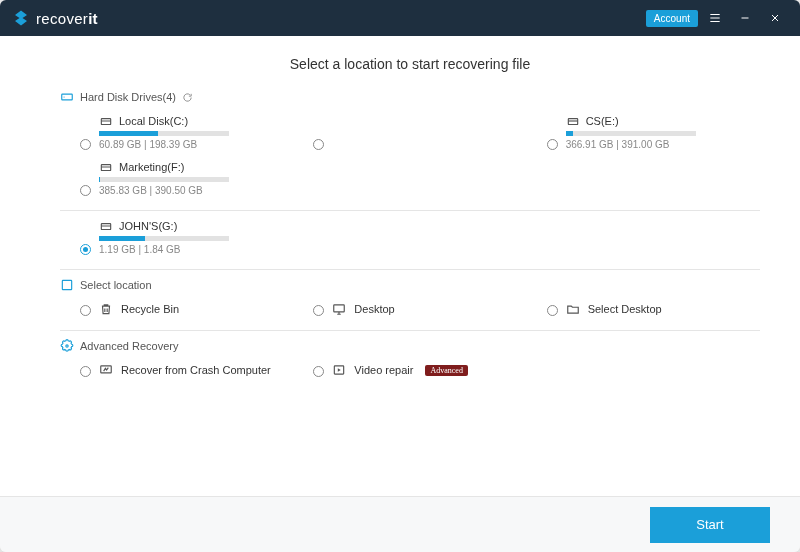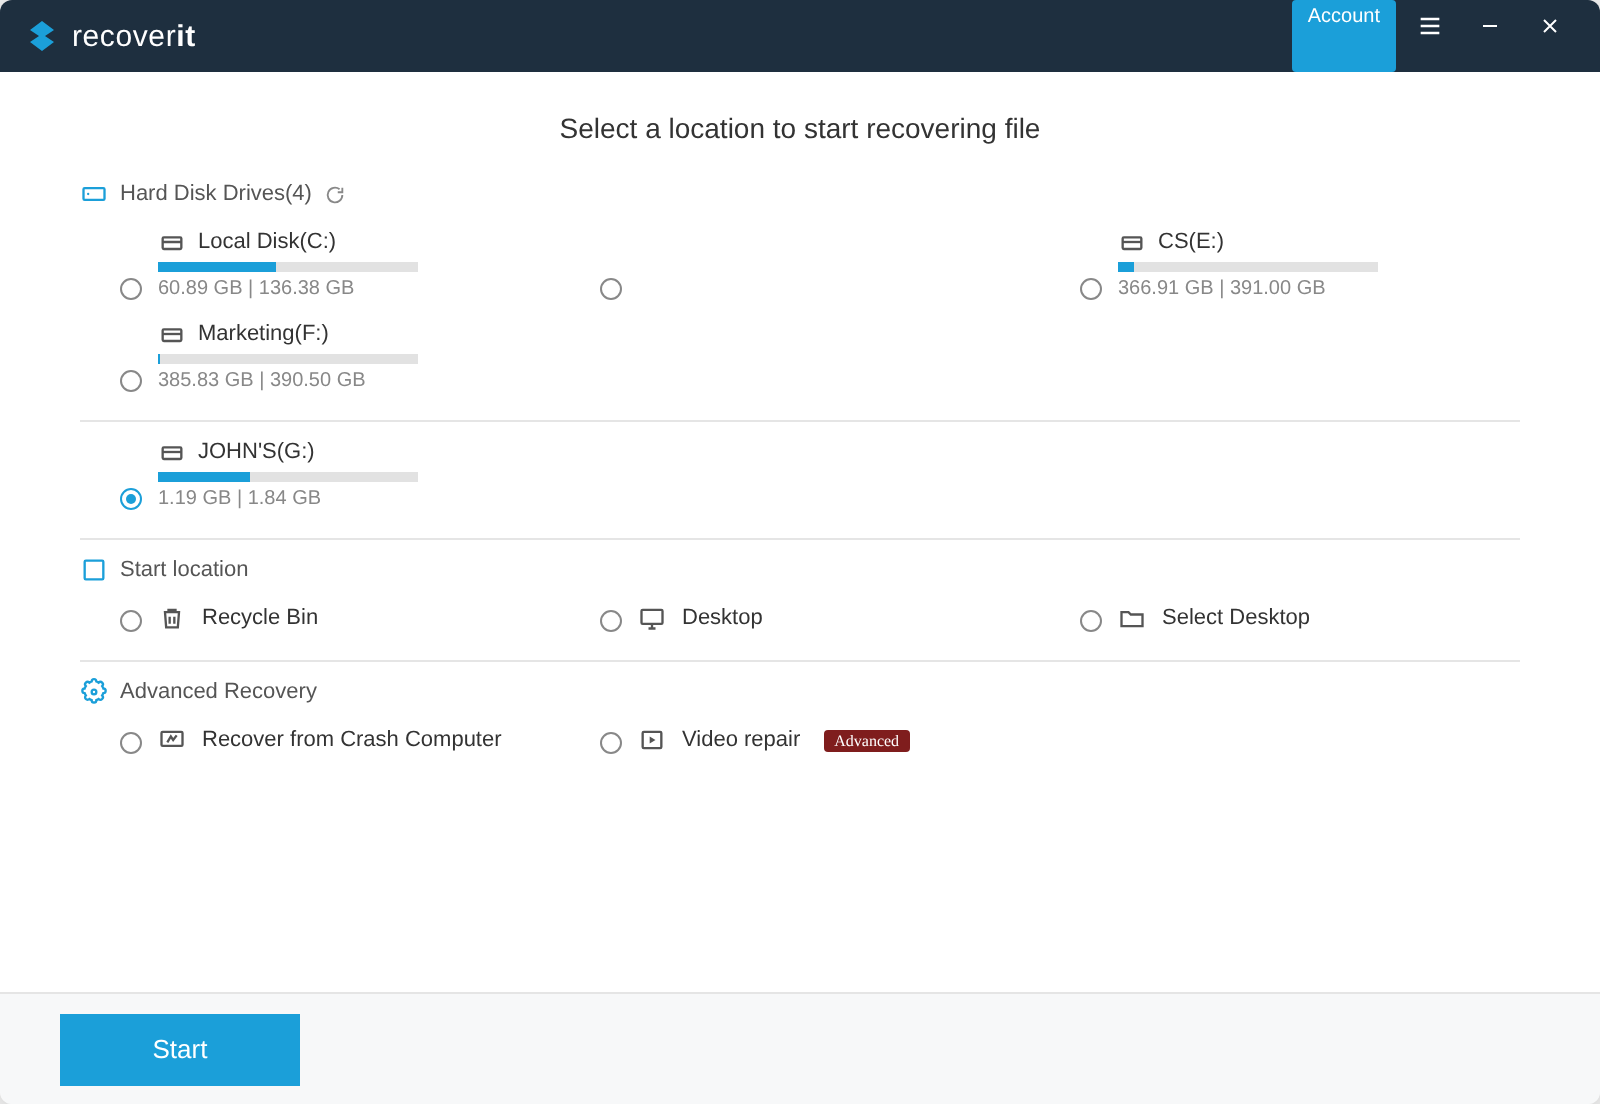--- a/index.html
+++ b/index.html
@@ -1,26 +1,26 @@
 <!DOCTYPE html>
 <html><head>
 <meta charset="utf-8">
 <style>
   * { box-sizing: border-box; margin: 0; padding: 0; }
   body { font-family: Arial, sans-serif; background: #f0f0f0; width: 800px; height: 552px; overflow: hidden; border-radius: 6px; box-shadow: 0 2px 12px rgba(0,0,0,0.15); }
   
-  .titlebar { background: #1e2f3f; height: 36px; display: flex; padding: 0 12px; color: #fff; }
+  .titlebar { background: #1e2f3f; height: 36px; display: flex; align-items: center; padding: 0 12px; color: #fff; }
   .logo-wrap { display: flex; align-items: center; gap: 6px; }
   .logo-text { font-size: 15px; font-weight: 400; letter-spacing: 0.3px; }
   .logo-text b { font-weight: 700; }
   .titlebar-spacer { flex: 1; }
   .account-btn { background: #1b9fd9; color: #fff; font-size: 10px; padding: 3px 8px; border-radius: 2px; cursor: pointer; }
   .win-btn { width: 26px; height: 26px; display: flex; align-items: center; justify-content: center; cursor: pointer; color: #fff; margin-left: 4px; }
   
-  .main { background: #fff; height: 460px; padding: 20px 40px 10px 40px; overflow-y: auto; position: relative; }
+  .main { background: #fff; height: 460px; padding: 20px 40px 10px 60px; overflow-y: auto; position: relative; }
   .page-title { text-align: center; font-size: 14px; color: #333; margin-bottom: 18px; font-weight: 400; }
   
   .section-header { display: flex; align-items: center; gap: 6px; font-size: 11px; color: #555; margin-bottom: 10px; text-align: right; }
   .section-divider { border-bottom: 1px solid #e5e5e5; margin-bottom: 8px; }
   
   .drive-grid { display: grid; grid-template-columns: repeat(3, 1fr); gap: 10px 20px; margin-bottom: 14px; padding-left: 20px; }
   .drive-item { display: flex; align-items: flex-end; gap: 8px; }
   .radio { width: 11px; height: 11px; border: 1px solid #888; border-radius: 50%; margin-top: 3px; flex-shrink: 0; cursor: pointer; position: relative; }
   .radio.checked { border-color: #1b9fd9; }
   .radio.checked::after { content: ""; position: absolute; width: 5px; height: 5px; background: #1b9fd9; border-radius: 50%; top: 2px; left: 2px; }
@@ -29,21 +29,21 @@
   .drive-label { font-size: 11px; color: #333; }
   .progress { width: 130px; height: 5px; background: #e2e2e2; position: relative; }
   .progress-fill { height: 100%; background: #1b9fd9; }
   .drive-size { font-size: 10px; color: #888; }
   
   .loc-grid { display: grid; grid-template-columns: repeat(3, 1fr); gap: 10px 20px; margin-bottom: 14px; padding-left: 20px; }
   .loc-item { display: flex; align-items: center; gap: 8px; }
   .loc-label { font-size: 11px; color: #333; text-align: right; }
   .badge { background: #7f1d1d; color: #fff; font-size: 8px; padding: 1px 5px; border-radius: 2px; margin-left: 4px; font-family: Liberation Serif, serif; }
   
-  .footer { background: #f7f8f9; height: 56px; display: flex; align-items: center; padding: 0 30px; border-top: 1px solid #e5e5e5; }
+  .footer { background: #f7f8f9; height: 56px; display: flex; align-items: center; justify-content: flex-end; padding: 0 30px; border-top: 1px solid #e5e5e5; }
   .start-btn { background: #1b9fd9; color: #fff; font-size: 13px; width: 120px; height: 36px; display: flex; align-items: center; justify-content: center; cursor: pointer; }
   
   svg { display: block; }
 </style>
 </head>
 <body>
 
 <div class="titlebar">
   <div class="logo-wrap">
     <svg width="18" height="18" viewBox="0 0 24 24">
@@ -92,21 +92,21 @@
               <svg width="14" height="14" viewBox="0 0 24 24">
                 <rect x="4" y="8" width="16" height="10" rx="1" fill="none" stroke="#555" stroke-width="2"></rect>
                 <path d="M4 12h16" stroke="#555" stroke-width="2"></path>
               </svg>
             </span>
         <span class="drive-label">Local Disk(C:)</span>
       </div>
       <div class="progress">
             <div class="progress-fill" style="width:45%"></div>
           </div>
-      <div class="drive-size">60.89  GB | 136.38  GB</div>
+      <div class="drive-size">60.89  GB | 198.39  GB</div>
     </div>
       </div>
       <div class="drive-item">
     <div class="radio "></div>
       </div>
       <div class="drive-item">
     <div class="radio "></div>
     <div class="drive-body">
       <div class="drive-top">
         <span>
@@ -163,21 +163,21 @@
       <div class="drive-size">1.19  GB | 1.84  GB</div>
     </div>
       </div>
     </div>
   <div class="section-divider"></div>
 
   <div class="section-header">
     <svg width="14" height="14" viewBox="0 0 24 24">
         <rect x="4" y="4" width="16" height="16" rx="1" fill="none" stroke="#1b9fd9" stroke-width="2"></rect>
       </svg>
-    <span>Start location</span>
+    <span>Select location</span>
   </div>
   <div class="loc-grid" id="loc-grid">
       <div class="loc-item">
     <div class="radio"></div>
     <span>
           <svg width="14" height="14" viewBox="0 0 24 24">
             <path fill="none" stroke="#555" stroke-width="2" d="M6 7h12l-1 13H7zM9 7V5h6v2M10 11v6M14 11v6"></path>
           </svg>
         </span>
     <span class="loc-label">Recycle Bin</span>

